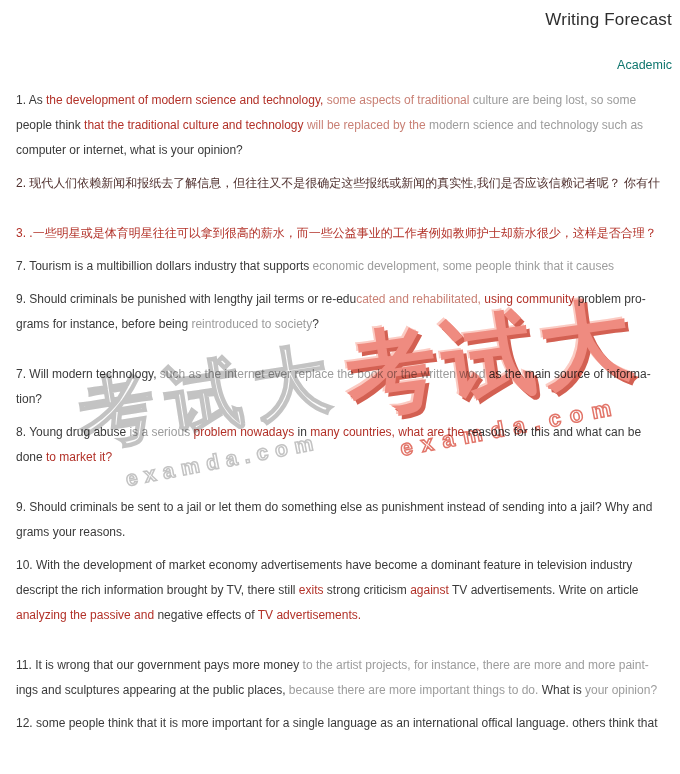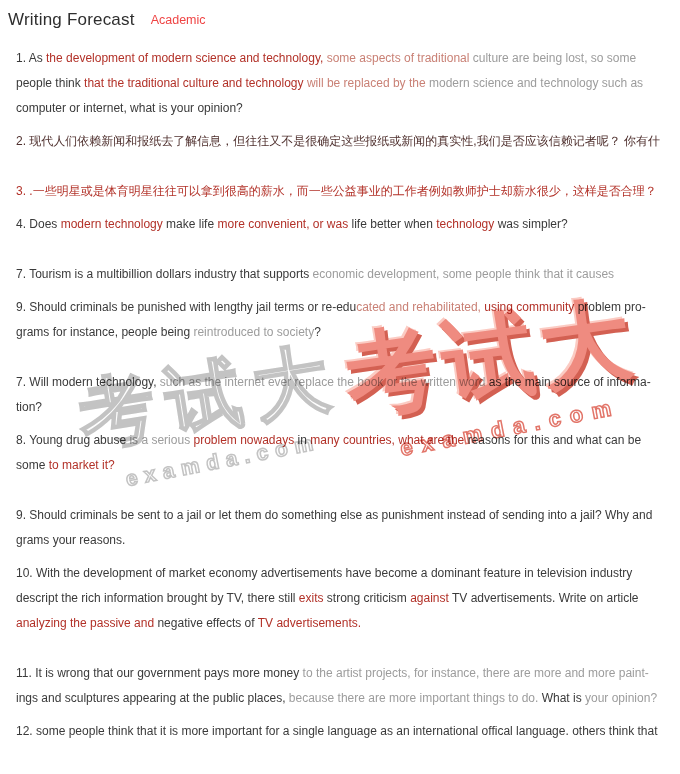--- a/index.html
+++ b/index.html
@@ -3,23 +3,23 @@
 <meta charset="utf-8">
 <style>
   html,body{margin:0;padding:0;}
   body{
     width:680px;height:774px;
     background:#ffffff;
     font-family:"Liberation Sans","DejaVu Sans",sans-serif;
     position:relative;overflow:hidden;
   }
   .page{position:relative;z-index:1;padding:0 8px;}
-  .header{display:flex;align-items:center;gap:16px;margin:10px 0 16px 0;}
+  .header{display:flex;align-items:flex-end;gap:28px;margin:10px 0 16px 0;flex-direction:column;}
   .title{font-size:17px;color:#2e2e2e;letter-spacing:.2px;}
-  .subtitle{font-size:12.5px;color:#ef4444;}
+  .subtitle{font-size:12.5px;color:#0f766e;}
   .item{margin:8px;font-size:12px;line-height:25px;color:#3a3a3a;}
   .item.gap{margin-bottom:25px;}
   
   .c-k{color:#3a3a3a;}
   .c-r{color:#b23128;}
   .c-lr{color:#c98075;}
   .c-g{color:#9c9c9c;}
   .c-m{color:#4f302e;}
   
   .wm{position:absolute;pointer-events:none;white-space:nowrap;mix-blend-mode:multiply;}
@@ -59,23 +59,22 @@
 
 <div class="page">
   <div class="header">
     <span class="title">Writing Forecast</span>
     <span class="subtitle">Academic</span>
   </div>
   <div>
       <p class="item"><span class="c-k">1. As </span><span class="c-r">the development of modern science and technology, </span><span class="c-lr">some aspects of traditional </span><span class="c-g">culture are being lost, so some</span><br><span class="c-k">people think </span><span class="c-r">that the traditional culture and technology </span><span class="c-lr">will be replaced by the </span><span class="c-g">modern science and technology such as</span><br><span class="c-k">computer or internet, what is your opinion?</span></p>
       <p class="item gap"><span class="c-m">2. 现代人们依赖新闻和报纸去了解信息，但往往又不是很确定这些报纸或新闻的真实性,我们是否应该信赖记者呢？ 你有什</span><br></p>
       <p class="item"><span class="c-r">3. .一些明星或是体育明星往往可以拿到很高的薪水，而一些公益事业的工作者例如教师护士却薪水很少，这样是否合理？</span></p>
-      <p class="item gap"><span class="c-k">4. Does </span><span class="c-r">modern technology </span><span class="c-k">make life </span><span class="c-r">more convenient, or was </span><span class="c-k">life better when </span><span class="c-r">technology </span><span class="c-k">was simpler?</span></p>
       <p class="item"><span class="c-k">7. Tourism is a multibillion dollars industry that supports </span><span class="c-g">economic development, some people think that it causes</span><br></p>
-      <p class="item gap"><span class="c-k">9. Should criminals be punished with lengthy jail terms or re-edu</span><span class="c-lr">cated and rehabilitated, </span><span class="c-r">using community </span><span class="c-k">problem pro-</span><br><span class="c-k">grams for instance, people being </span><span class="c-g">reintroduced to society</span><span class="c-k">?</span></p>
+      <p class="item gap"><span class="c-k">9. Should criminals be punished with lengthy jail terms or re-edu</span><span class="c-lr">cated and rehabilitated, </span><span class="c-r">using community </span><span class="c-k">problem pro-</span><br><span class="c-k">grams for instance, before being </span><span class="c-g">reintroduced to society</span><span class="c-k">?</span></p>
       <p class="item"><span class="c-k">7. Will modern technology, </span><span class="c-g">such as the internet ever replace the book or the written word </span><span class="c-k">as the main source of informa-</span><br><span class="c-k">tion?</span></p>
-      <p class="item gap"><span class="c-k">8. Young drug abuse </span><span class="c-g">is a serious </span><span class="c-r">problem nowadays </span><span class="c-k">in </span><span class="c-r">many countries, what are the </span><span class="c-k">reasons for this and what can be</span><br><span class="c-k">some </span><span class="c-r">to market it?</span></p>
+      <p class="item gap"><span class="c-k">8. Young drug abuse </span><span class="c-g">is a serious </span><span class="c-r">problem nowadays </span><span class="c-k">in </span><span class="c-r">many countries, what are the </span><span class="c-k">reasons for this and what can be</span><br><span class="c-k">done </span><span class="c-r">to market it?</span></p>
       <p class="item"><span class="c-k">9. Should criminals be sent to a jail or let them do something else as punishment instead of sending into a jail? Why and</span><br><span class="c-k">grams your reasons.</span></p>
       <p class="item gap"><span class="c-k">10. With the development of market economy advertisements have become a dominant feature in television industry</span><br><span class="c-k">descript the rich information brought by TV, there still </span><span class="c-r">exits </span><span class="c-k">strong criticism </span><span class="c-r">against </span><span class="c-k">TV advertisements. Write on article</span><br><span class="c-r">analyzing the passive and </span><span class="c-k">negative effects of </span><span class="c-r">TV advertisements.</span></p>
       <p class="item"><span class="c-k">11. It is wrong that our government pays more money </span><span class="c-g">to the artist projects, for instance, there are more and more paint-</span><br><span class="c-k">ings and sculptures appearing at the public places, </span><span class="c-g">because there are more important things to do. </span><span class="c-k">What is </span><span class="c-g">your opinion?</span></p>
       <p class="item"><span class="c-k">12. some people think that it is more important for a single language as an international offical language. others think that</span><br></p>
     </div>
 </div>
 
 </body></html>

